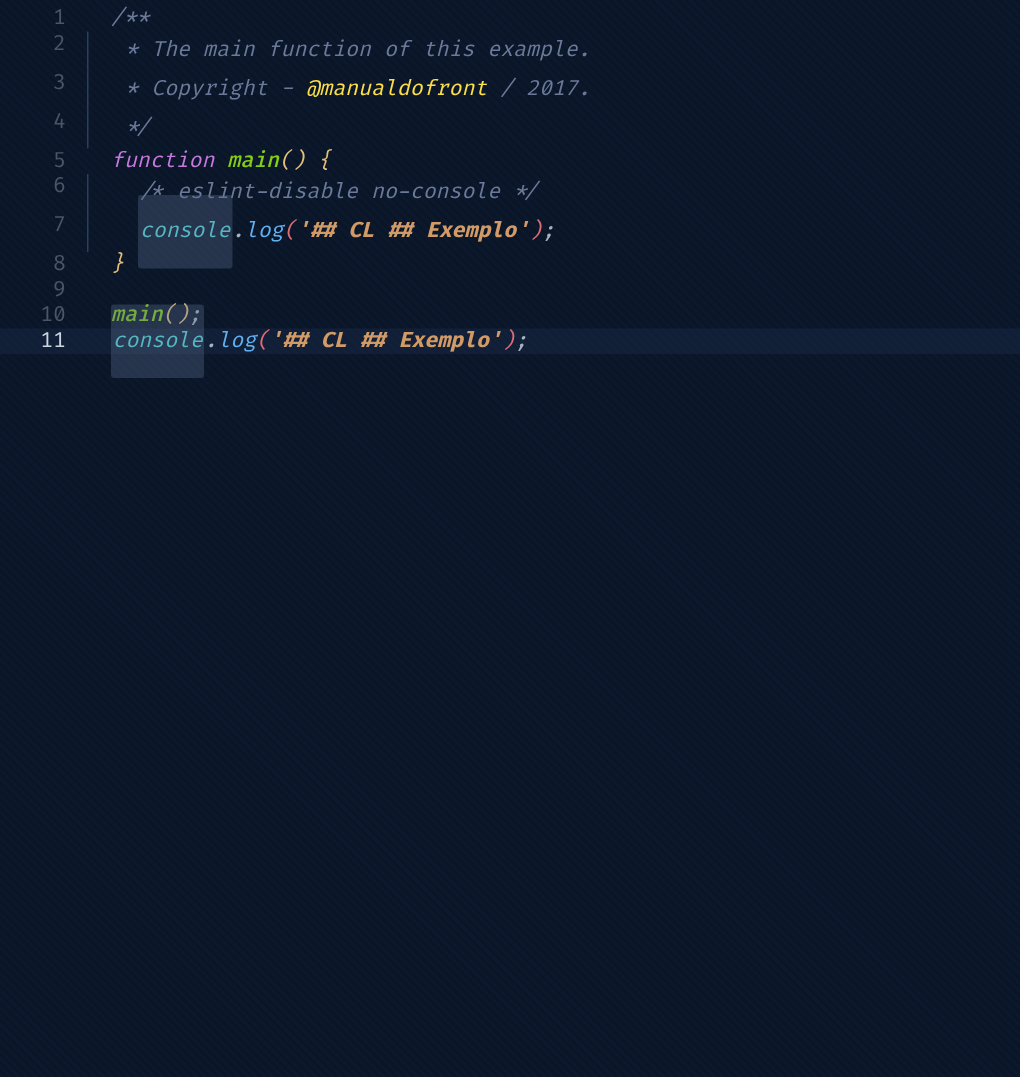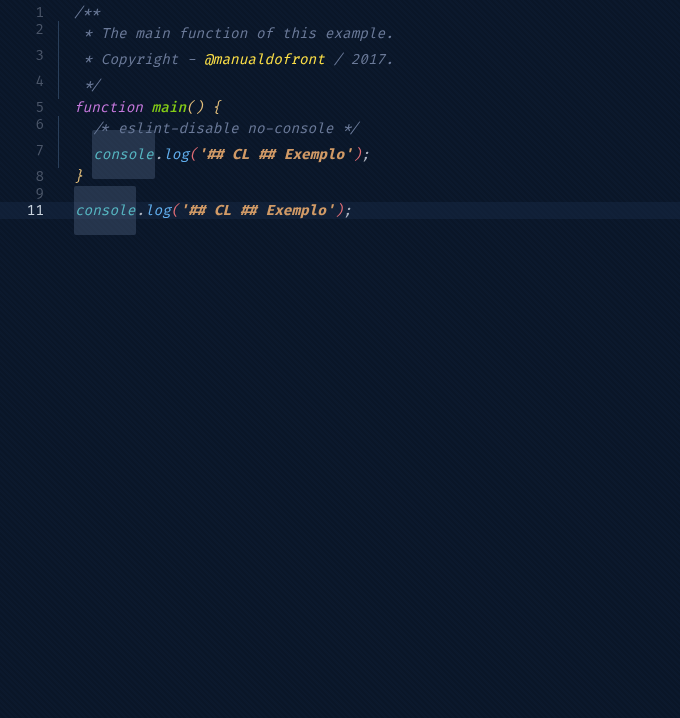--- a/index.html
+++ b/index.html
@@ -100,19 +100,23 @@
   <div class="row">
     <div class="gutter-cell">8</div>
     <div class="code-cell"><span class="punct">}</span></div>
   </div>
 
   <div class="row">
     <div class="gutter-cell">9</div>
     <div class="code-cell"></div>
   </div>
 
+  <div class="row">
+    <div class="gutter-cell">10</div>
+    <div class="code-cell"><span class="fn-name">main</span><span class="punct">(</span><span class="punct">)</span><span class="semi">;</span></div>
+  </div>
 
   <div class="row active">
     <div class="gutter-cell">11</div>
     <div class="code-cell"><span class="obj hl">console</span><span class="semi">.</span><span class="method">log</span><span class="paren">(</span><span class="string">'## CL ## Exemplo'</span><span class="paren">)</span><span class="semi">;</span></div>
   </div>
 
 </div>
 
 </body></html>

